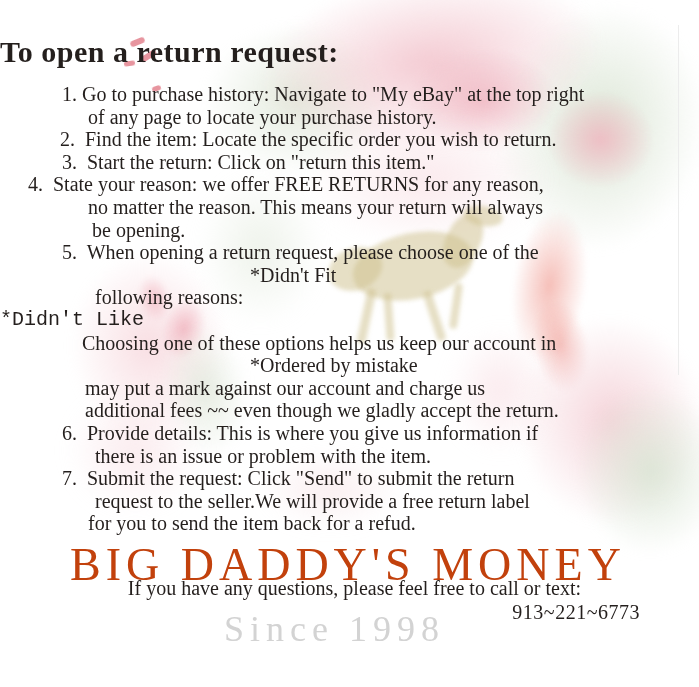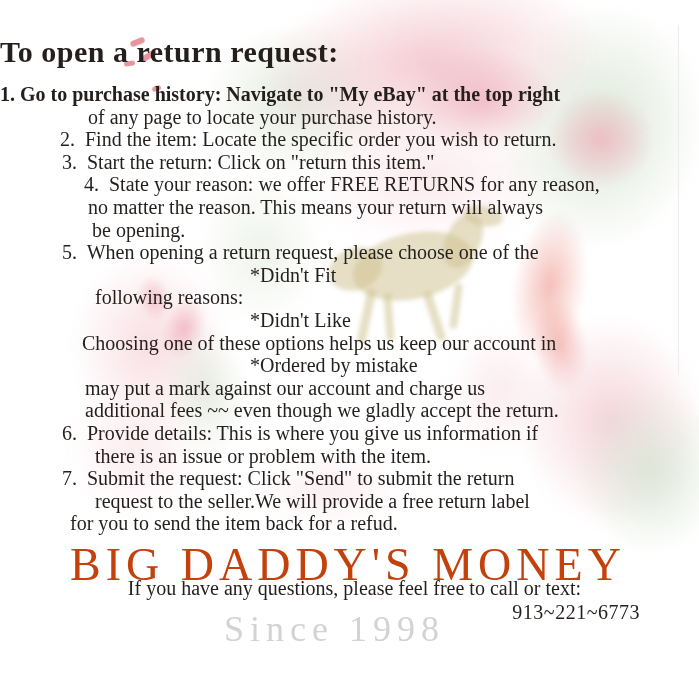--- a/index.html
+++ b/index.html
@@ -112,40 +112,40 @@
   </div>
 
   <div class="edge-line"></div>
 
   <div class="wm wm-main">BIG DADDY'S MONEY</div>
   <div class="wm wm-since">Since 1998</div>
 
   <div class="title">To open a return request:</div>
 
   <div id="instructions">
-      <div class="iline" style=" font-weight: bold;">1. Go to purchase history: Navigate to "My eBay" at the top right</div>
+      <div class="iline" style="margin-left: 62px;">1. Go to purchase history: Navigate to "My eBay" at the top right</div>
       <div class="iline" style="margin-left: 88px;">of any page to locate your purchase history.</div>
       <div class="iline" style="margin-left: 60px;">2.  Find the item: Locate the specific order you wish to return.</div>
       <div class="iline" style="margin-left: 62px;">3.  Start the return: Click on "return this item."</div>
-      <div class="iline" style="margin-left: 84px;">4.  State your reason: we offer FREE RETURNS for any reason,</div>
+      <div class="iline" style="margin-left: 28px;">4.  State your reason: we offer FREE RETURNS for any reason,</div>
       <div class="iline" style="margin-left: 88px;">no matter the reason. This means your return will always</div>
       <div class="iline" style="margin-left: 92px;">be opening.</div>
       <div class="iline" style="margin-left: 62px;">5.  When opening a return request, please choose one of the</div>
       <div class="iline" style="margin-left: 250px;">*Didn't Fit</div>
       <div class="iline" style="margin-left: 95px;">following reasons:</div>
-      <div class="iline" style="margin-left: 250px;">*Didn't Like</div>
+      <div class="iline" style=" font-family: Liberation Mono, monospace;">*Didn't Like</div>
       <div class="iline" style="margin-left: 82px;">Choosing one of these options helps us keep our account in</div>
       <div class="iline" style="margin-left: 250px;">*Ordered by mistake</div>
       <div class="iline" style="margin-left: 85px;">may put a mark against our account and charge us</div>
       <div class="iline" style="margin-left: 85px;">additional fees ~~ even though we gladly accept the return.</div>
       <div class="iline" style="margin-left: 62px;">6.  Provide details: This is where you give us information if</div>
       <div class="iline" style="margin-left: 95px;">there is an issue or problem with the item.</div>
       <div class="iline" style="margin-left: 62px;">7.  Submit the request: Click "Send" to submit the return</div>
       <div class="iline" style="margin-left: 95px;">request to the seller.We will provide a free return label</div>
-      <div class="iline" style="margin-left: 70px;">for you to send the item back for a refud.</div>
+      <div class="iline" style="margin-left: 88px;">for you to send the item back for a refud.</div>
     </div>
 
   <div class="footer">
     <div>If you have any questions, please feel free to call or text:</div>
     <div class="phone">913~221~6773</div>
   </div>
 
 </div>
 
 </body></html>

